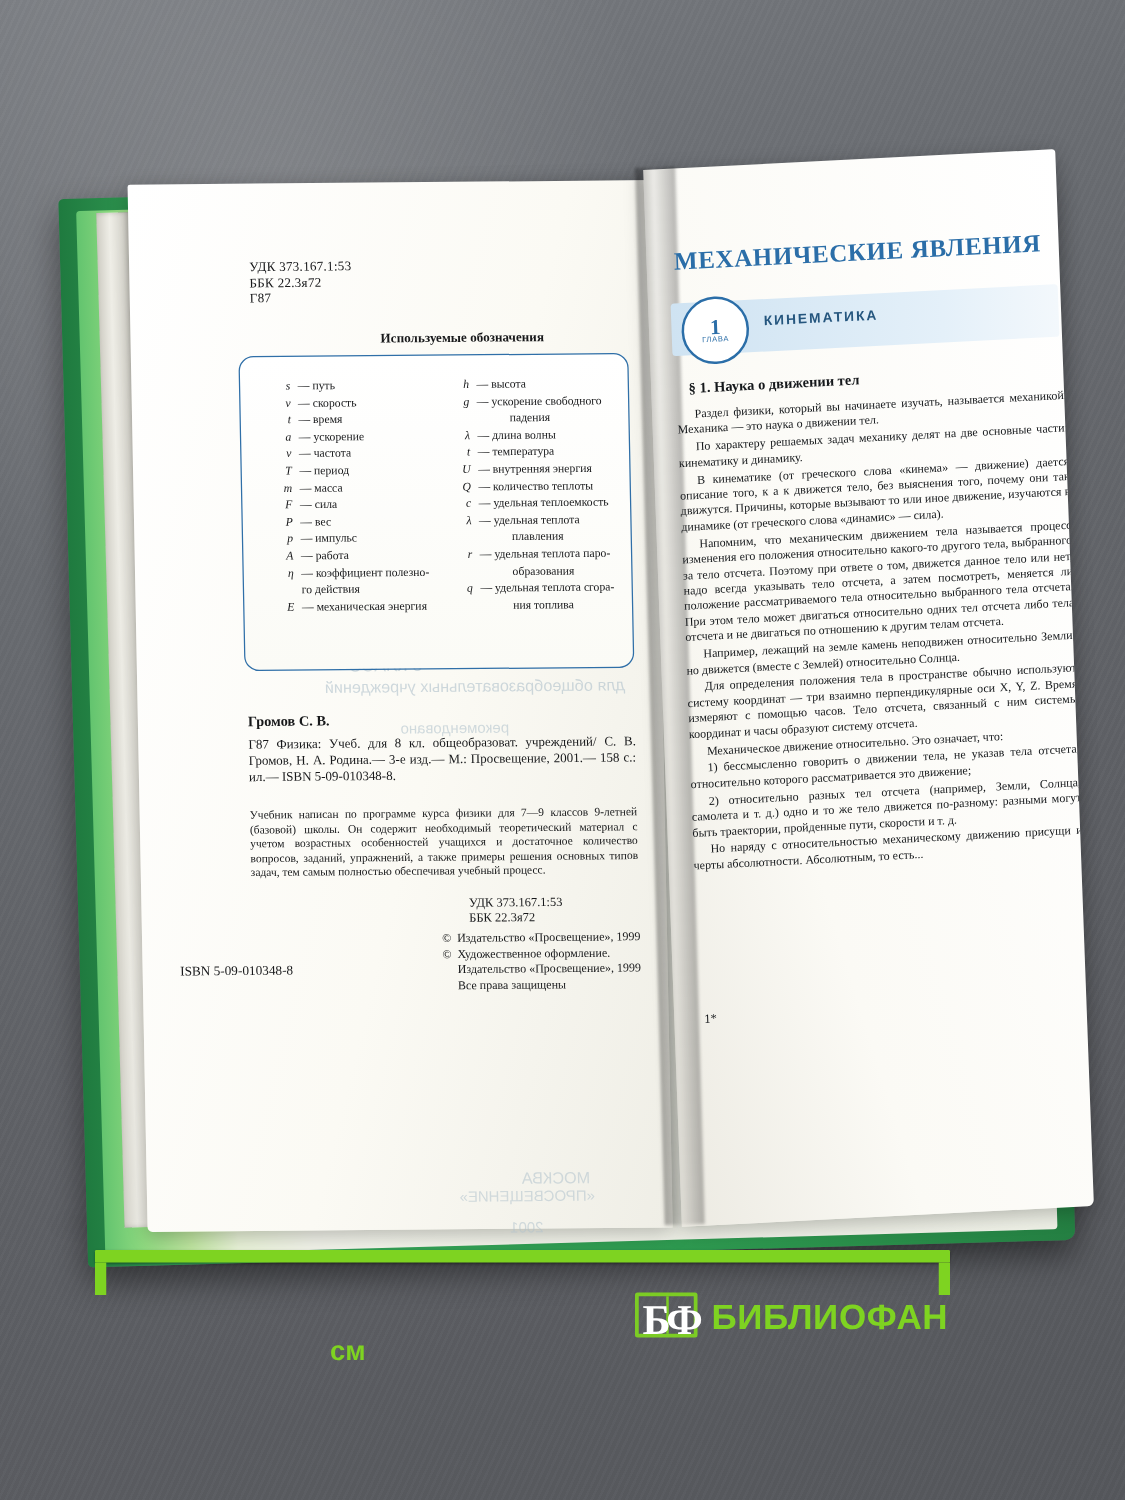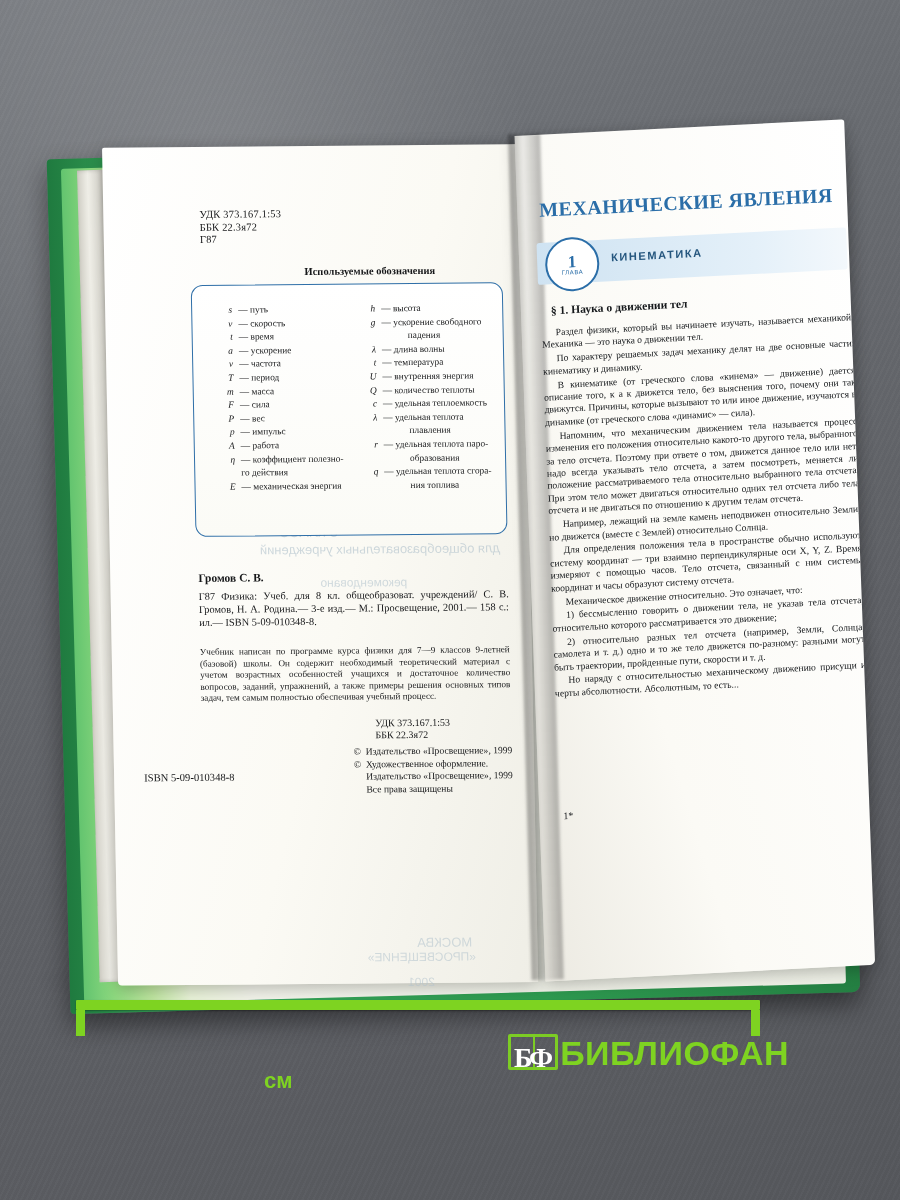--- a/index.html
+++ b/index.html
@@ -211,25 +211,25 @@
     letter-spacing:-3px;position:relative;
   }
   .logo-book{
     position:absolute;left:-2px;top:4px;width:44px;height:30px;
     border:3px solid #7ed321;border-radius:2px;opacity:.95;
   }
   .logo-book:after{
     content:"";position:absolute;left:50%;top:0;width:2px;height:100%;background:#7ed321;
   }
   .logo-bf{
-    position:relative;z-index:2;color:#ffffff;font-size:28px;font-weight:700;
+    position:relative;z-index:2;color:#ffffff;font-size:34px;font-weight:700;
     font-family:"Liberation Serif", serif;padding:0 4px;margin-top:26px;
   }
   .logo-text{
-    font-size:34px;font-weight:700;color:#7ed321;font-family:"Liberation Sans", sans-serif;
+    font-size:28px;font-weight:700;color:#7ed321;font-family:"Liberation Sans", sans-serif;
     letter-spacing:.5px;
   }
   .shadow-under-book{
     position:absolute;left:40px;top:955px;width:830px;height:50px;
     background:radial-gradient(ellipse at center, rgba(0,0,0,.40), rgba(0,0,0,0) 72%);
     filter:blur(5px);
   }
 </style>
 </head>
 <body>

